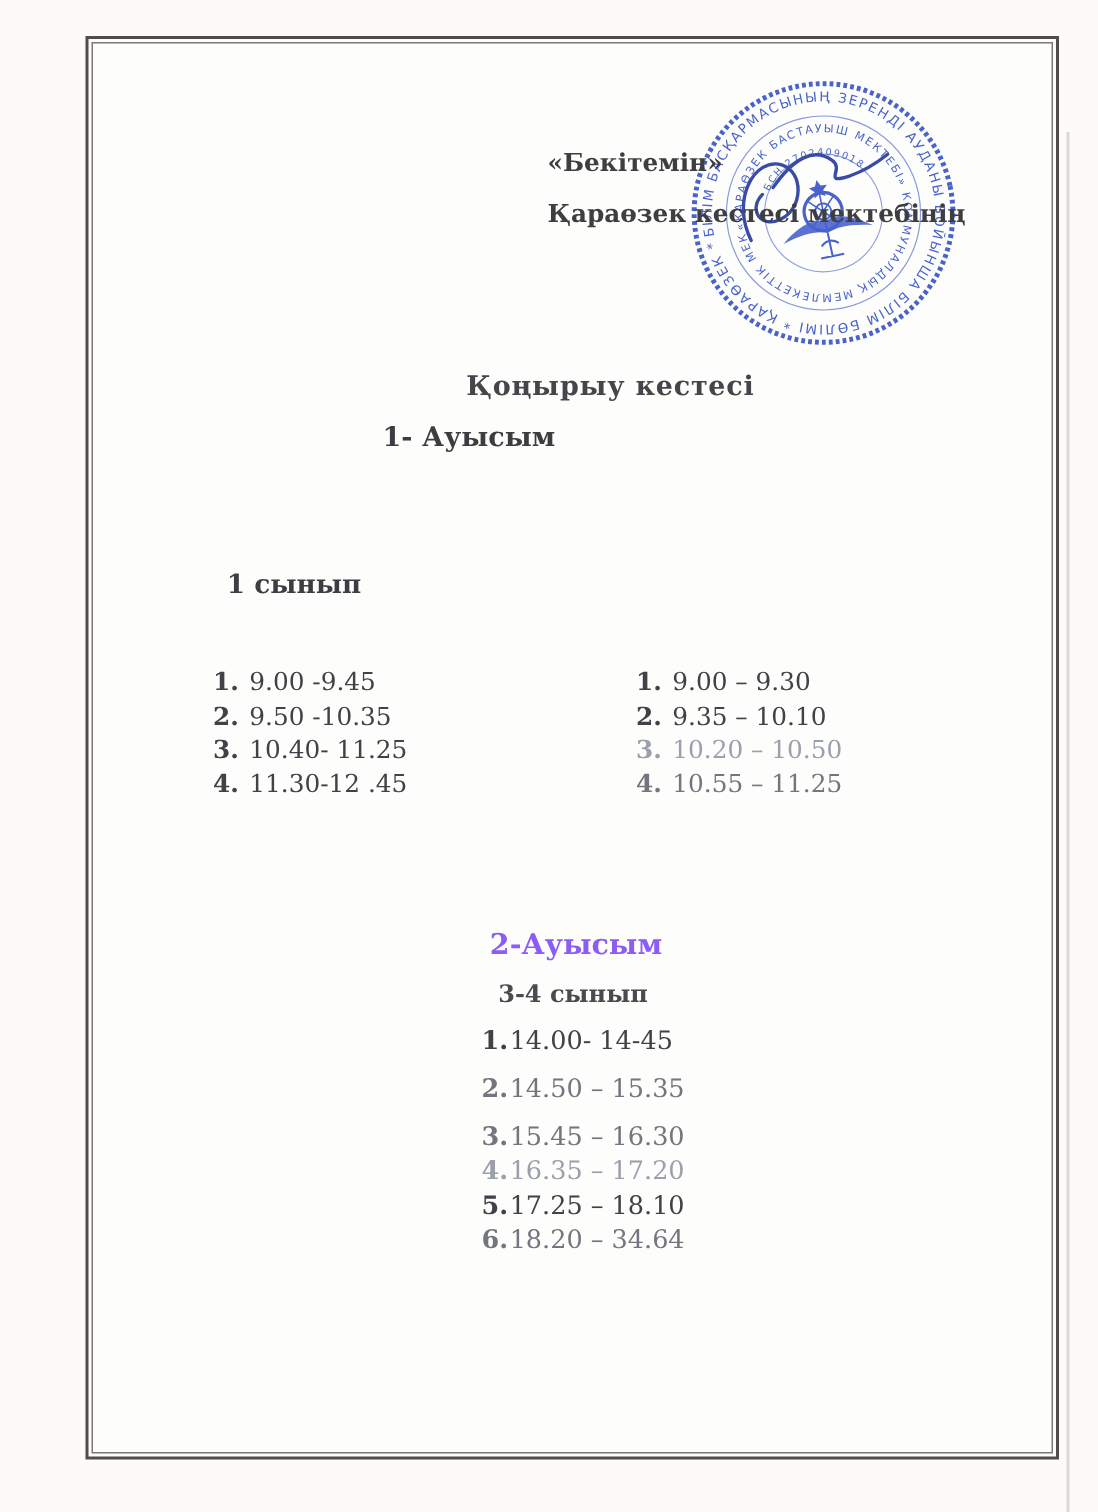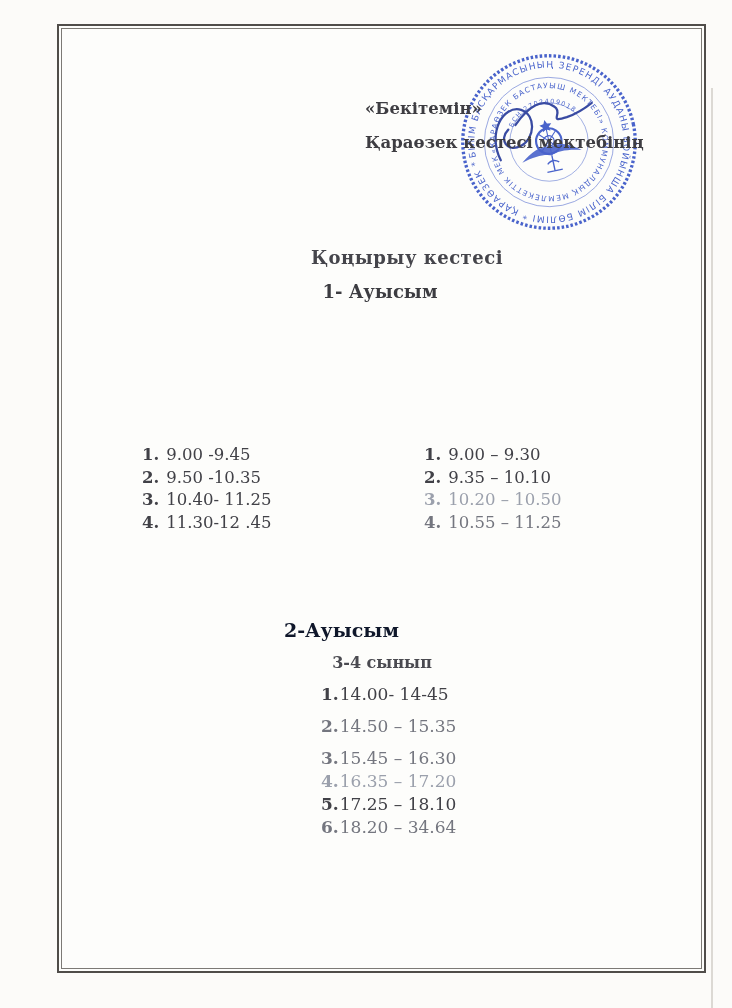--- a/index.html
+++ b/index.html
@@ -33,38 +33,38 @@
   .stamp-wrap svg{display:block;width:100%;height:100%;}
   .stamp-ink{color:#3c58c8;}
   .ring-text{font-family:"DejaVu Sans",sans-serif;letter-spacing:1.2px;fill:currentColor;}
   .sig-path{stroke:#2b3e9c;stroke-width:2.3;fill:none;stroke-linecap:round;}
   
   .doc-title{
     position:absolute;left:250px;top:247px;width:253px;text-align:right;
     font-weight:bold;font-size:18px;color:#45454b;letter-spacing:.5px;
   }
   .shift1-heading{
-    position:absolute;left:255px;top:281px;width:250px;text-align:center;
+    position:absolute;left:255px;top:281px;width:250px;text-align:left;
     font-weight:bold;font-size:18px;color:#3c3c41;
   }
   
   .col-header{position:absolute;font-weight:bold;font-size:17.5px;color:#3d3d43;text-align:center;width:160px;}
   .col-header.c1{left:116px;top:380px;}
   .col-header.c0{left:410px;top:380px;}
   .tlist{position:absolute;font-size:16.5px;}
   .tlist .row{display:flex;line-height:22.5px;white-space:nowrap;}
   .tlist .num{font-weight:bold;min-width:15px;}
   .tlist .time{margin-left:7px;text-align:center;}
   .list-c1{left:142px;top:444px;}
   .list-c0{left:424px;top:444px;}
   .list-c0 .num{min-width:17px;}
   
   .shift2-heading{
-    position:absolute;left:284px;top:619px;width:200px;
-    font-weight:bold;font-size:19px;color:#0f172a;
+    position:absolute;left:284px;top:619px;width:200px;text-align:center;
+    font-weight:bold;font-size:19px;color:#8b5cf6;
   }
   .shift2-sub{
     position:absolute;left:282px;top:653px;width:200px;text-align:center;
     font-weight:bold;font-size:16px;color:#4a4a50;
   }
   .list-s2{left:321px;top:683px;font-size:17px;}
   .list-s2 .row{line-height:23px;}
   .list-s2 .num{min-width:0;}
   .list-s2 .time{margin-left:1px;}
   .list-s2 .row.gap{margin-bottom:9px;}
@@ -117,20 +117,21 @@
       <g>
         <path class="sig-path" d="M -52,8 C -60,-22 -38,-47 -21,-38 C -7,-30 -13,-6 -29,-2 C -44,2 -50,-13 -38,-21"></path>
         <path class="sig-path" d="M -30,-24 C -12,-41 3,-45 13,-34 C 21,-26 2,-19 23,-21 C 35,-22.5 43,-26 51,-30"></path>
       </g>
     </svg>
   </div>
 
   <div class="doc-title">Қоңырыу кестесі</div>
   <div class="shift1-heading">1- Ауысым</div>
 
+  <div class="col-header c1">1 сынып</div>
 
   <div class="tlist list-c1">
     <div class="row tone-dark">
         <span class="num">1.</span>
         <span class="time">9.00 -9.45</span>
       </div>
     <div class="row tone-dark">
         <span class="num">2.</span>
         <span class="time">9.50 -10.35</span>
       </div>

